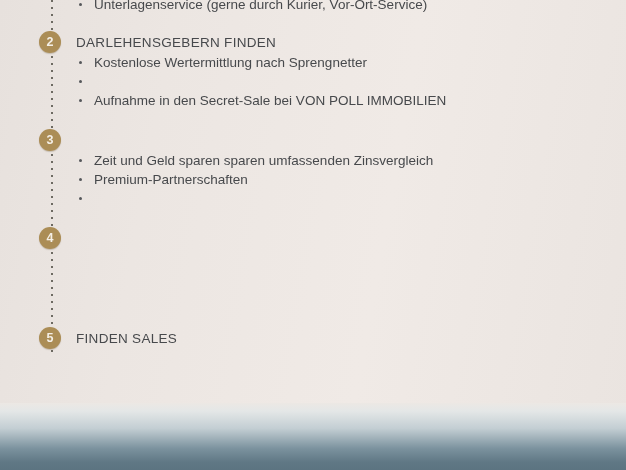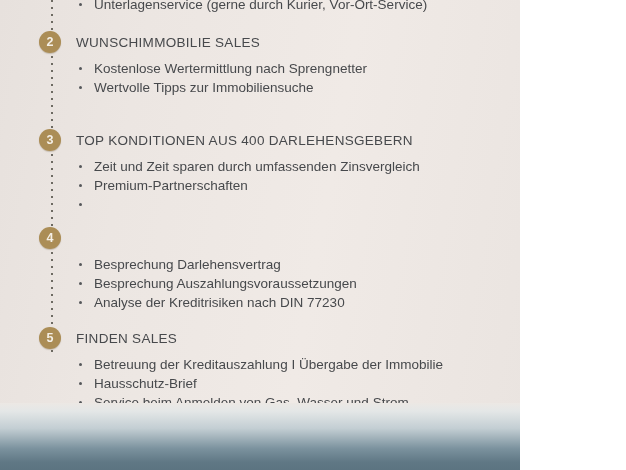--- a/index.html
+++ b/index.html
@@ -1,18 +1,18 @@
 <!DOCTYPE html>
 <html><head>
 <meta charset="utf-8">
 <style>
   html,body{margin:0;padding:0;}
   .page{
     position:relative;
-    width:520px;height:470px;
+    width:626px;height:470px;
     overflow:hidden;
     background:linear-gradient(100deg,#e7e1dd 0%,#ece6e2 25%,#f0eae6 60%,#eae4e0 100%);
     font-family:"Liberation Sans",sans-serif;
     color:#47494c;
   }
   .rail{
     position:absolute;left:51px;top:0;width:2px;height:352px;
     background:repeating-linear-gradient(180deg,#6d6a62 0px,#6d6a62 2px,transparent 2px,transparent 7px);
   }
   .row{display:flex;align-items:center;height:19px;}
@@ -24,21 +24,21 @@
   .partial-row{position:absolute;left:79px;top:-5px;}
   .section{position:absolute;left:0;right:0;}
   .sec-head{display:flex;align-items:center;height:22px;}
   .num-circle{
     flex:0 0 auto;margin-left:39px;width:22px;height:22px;border-radius:50%;
     background:#ab8d56;color:#f4efe6;font-size:12.5px;font-weight:bold;
     display:flex;align-items:center;justify-content:center;
     box-shadow:0 1px 1px rgba(90,70,30,.25);
   }
   .sec-title{margin-left:15px;font-size:13.5px;letter-spacing:.3px;white-space:nowrap;}
-  .sec-items{margin-top:6px;padding-left:79px;}
+  .sec-items{margin-top:0;padding-left:79px;}
   .sec-2{top:31px;} .sec-3{top:129px;} .sec-4{top:227px;} .sec-5{top:327px;}
   .photo{
     position:absolute;left:0;right:0;top:403px;height:67px;
     background:linear-gradient(180deg,#ece8e4 0%,#e4e7e7 12%,#c3ced3 38%,#7b929e 68%,#607885 88%,#5c7481 100%);
   }
 </style>
 </head>
 <body>
 
 <div class="page">
@@ -46,92 +46,66 @@
   <div class="rail"></div>
 
   <div class="row partial-row">
     <span class="dot"></span>
     <span class="item-text">Unterlagenservice (gerne durch Kurier, Vor-Ort-Service)</span>
   </div>
 
   <div class="section sec-2">
     <div class="sec-head">
       <span class="num-circle">2</span>
-      <span class="sec-title">WUNSCHIMMOBILIE SALES</span>
+      <span class="sec-title">DARLEHENSGEBERN FINDEN</span>
     </div>
     <div class="sec-items">
       <div class="row">
         <span class="dot"></span>
         <span class="item-text">Kostenlose Wertermittlung nach Sprengnetter</span>
       </div>
       <div class="row">
         <span class="dot"></span>
-        <span class="item-text">Wertvolle Tipps zur Immobiliensuche</span>
+      </div>
+      <div class="row">
+        <span class="dot"></span>
+        <span class="item-text">Aufnahme in den Secret-Sale bei VON POLL IMMOBILIEN</span>
       </div>
     </div>
   </div>
 
   <div class="section sec-3">
     <div class="sec-head">
       <span class="num-circle">3</span>
-      <span class="sec-title">TOP KONDITIONEN AUS 400 DARLEHENSGEBERN</span>
     </div>
     <div class="sec-items">
       <div class="row">
         <span class="dot"></span>
-        <span class="item-text">Zeit und Zeit sparen durch umfassenden Zinsvergleich</span>
+        <span class="item-text">Zeit und Geld sparen sparen umfassenden Zinsvergleich</span>
       </div>
       <div class="row">
         <span class="dot"></span>
         <span class="item-text">Premium-Partnerschaften</span>
       </div>
       <div class="row">
         <span class="dot"></span>
       </div>
     </div>
   </div>
 
   <div class="section sec-4">
     <div class="sec-head">
       <span class="num-circle">4</span>
     </div>
-    <div class="sec-items">
-      <div class="row">
-        <span class="dot"></span>
-        <span class="item-text">Besprechung Darlehensvertrag</span>
-      </div>
-      <div class="row">
-        <span class="dot"></span>
-        <span class="item-text">Besprechung Auszahlungsvoraussetzungen</span>
-      </div>
-      <div class="row">
-        <span class="dot"></span>
-        <span class="item-text">Analyse der Kreditrisiken nach DIN 77230</span>
-      </div>
-    </div>
   </div>
 
   <div class="section sec-5">
     <div class="sec-head">
       <span class="num-circle">5</span>
       <span class="sec-title">FINDEN SALES</span>
-    </div>
-    <div class="sec-items">
-      <div class="row">
-        <span class="dot"></span>
-        <span class="item-text">Betreuung der Kreditauszahlung I Übergabe der Immobilie</span>
-      </div>
-      <div class="row">
-        <span class="dot"></span>
-        <span class="item-text">Hausschutz-Brief</span>
-      </div>
-      <div class="row">
-        <span class="dot"></span>
-        <span class="item-text">Service beim Anmelden von Gas, Wasser und Strom</span>
-      </div>
     </div>
   </div>
 
   <div class="photo">
     
     
     
   </div>
 
 </div>

